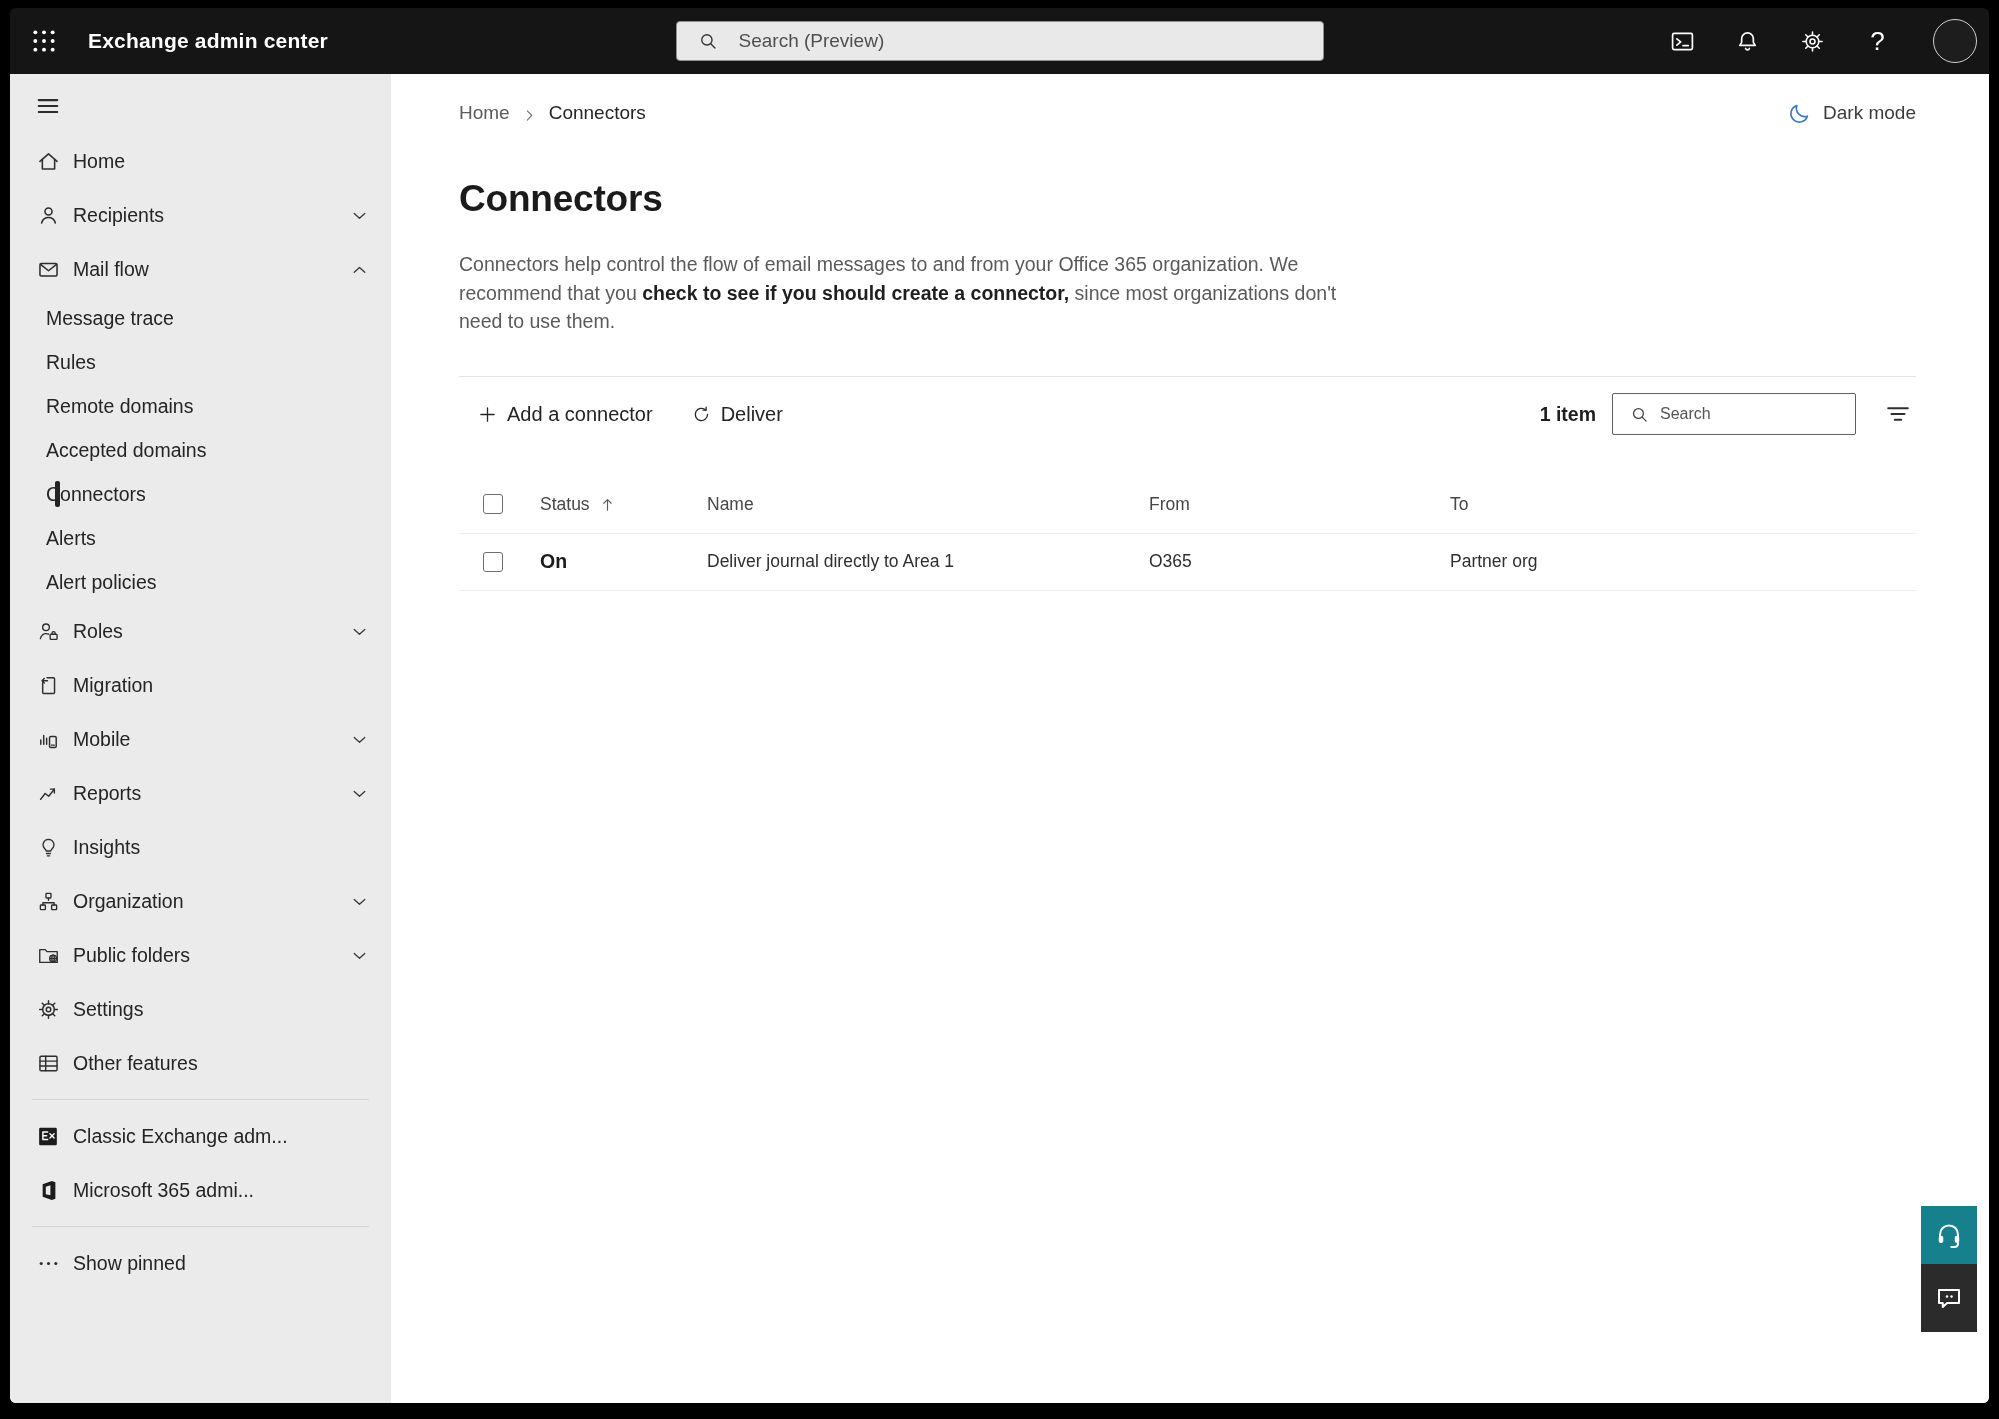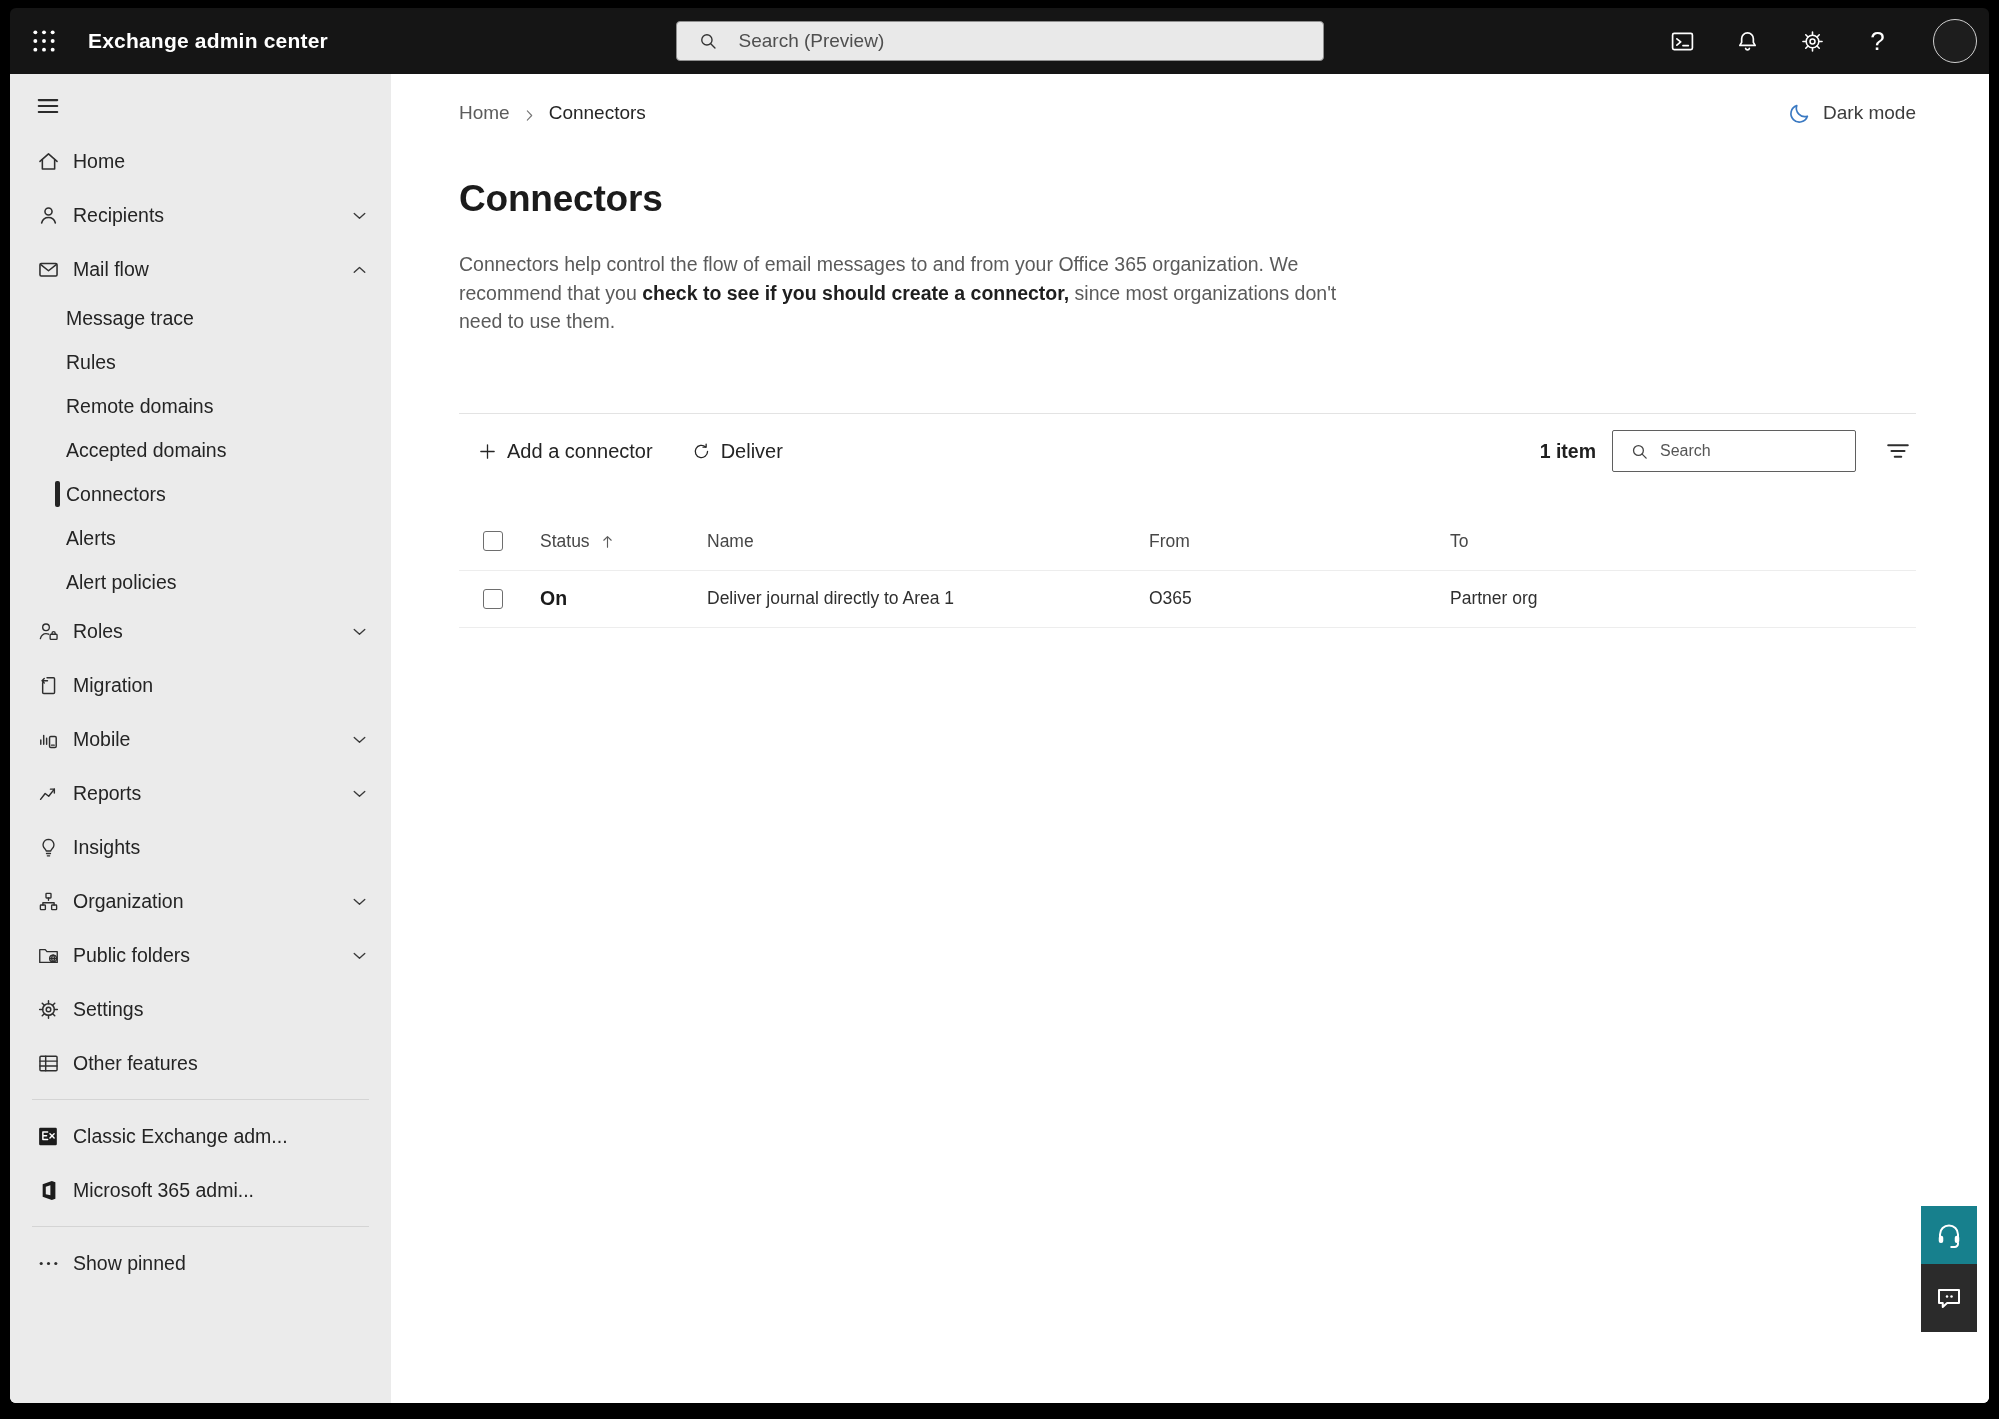--- a/index.html
+++ b/index.html
@@ -22,21 +22,21 @@
   .tb-q { font-size: 26px; font-weight: 400; color: #fff; line-height: 27px; display: block; text-align: center; }
   .avatar-btn { width: 44px; height: 44px; border-radius: 50%; background: #1d1d1d; border: 1.5px solid #cfcfcf; cursor: pointer; margin-left: 4px; }
 
   
   .body-row { flex: 1; min-height: 0; display: flex; background: #fff; }
 
   
   .sidebar { width: 381px; flex-shrink: 0; background: #ebebeb; color: #242424; overflow: hidden; padding-top: 6px; }
   .hamburger-btn { width: 40px; height: 40px; margin: 6px 0 8px 18px; background: transparent; border: none; color: #2b2b2b; cursor: pointer; padding: 7px; }
   .nav-item { position: relative; height: 54px; display: flex; align-items: center; padding-left: 26px; cursor: pointer; font-size: 19.5px; color: #242424; }
-  .nav-item.sub { height: 44px; padding-left: 56px; text-align: center; }
+  .nav-item.sub { height: 44px; padding-left: 36px; text-align: center; }
   .nav-icon { width: 25px; height: 25px; flex-shrink: 0; color: #2e2e2e; }
   .nav-label { margin-left: 12px; white-space: nowrap; overflow: hidden; text-overflow: ellipsis; }
   .nav-item.sub .nav-label { margin-left: 0; }
   .nav-chevron { width: 23px; height: 23px; margin-left: auto; margin-right: 20px; color: #3a3a3a; flex-shrink: 0; }
   .sel-bar { position: absolute; left: 45px; top: 50%; transform: translateY(-50%); width: 5px; height: 26px; background: #242424; border-radius: 2px; }
   .nav-divider { height: 1px; background: #d4d4d4; margin: 9px 22px; }
 
   
   .content { flex: 1; min-width: 0; padding: 18px 73px 0 68px; position: relative; background: #fff; }
   .crumb-row { display: flex; justify-content: space-between; align-items: center; height: 42px; }
@@ -45,21 +45,21 @@
   .crumb-sep { width: 15px; height: 15px; color: #767676; }
   .crumb-current { color: #262626; }
   .darkmode-btn { display: flex; align-items: center; gap: 11px; background: transparent; border: none; cursor: pointer; font-size: 19px; color: #3c3c3c; font-family: inherit; }
   .moon { width: 25px; height: 25px; }
 
   .page-title { margin-top: 44px; font-size: 37px; font-weight: 700; color: #1b1b1b; letter-spacing: -.2px; }
   .page-desc { margin-top: 30px; max-width: 884px; font-size: 19.5px; line-height: 28.5px; color: #5a5a5a; }
   .page-desc .emph { color: #1f1f1f; font-weight: 600; }
 
   
-  .toolbar { margin-top: 77px; border-top: 1px solid #e3e3e3; height: 76px; display: flex; align-items: center; }
+  .toolbar { margin-top: 40px; border-top: 1px solid #e3e3e3; height: 76px; display: flex; align-items: center; }
   .tb-left { display: flex; align-items: center; gap: 30px; padding-left: 14px; }
   .cmd-btn { display: flex; align-items: center; gap: 9px; background: transparent; border: none; cursor: pointer; font-size: 20px; color: #242424; font-family: inherit; padding: 6px 4px; }
   .cmd-ic { width: 21px; height: 21px; color: #262626; }
   .tb-right { margin-left: auto; display: flex; align-items: center; }
   .item-count { font-weight: 700; font-size: 19.5px; color: #1f1f1f; margin-right: 16px; white-space: nowrap; }
   .list-search { width: 244px; height: 42px; border: 1px solid #5f5f5f; border-radius: 2px; background: #fff; display: flex; align-items: center; padding: 0 10px; }
   .list-search .mag { width: 21px; height: 21px; color: #444; flex-shrink: 0; margin-left: 6px; }
   .list-search input { flex: 1; min-width: 0; border: none; outline: none; background: transparent; font-size: 16px; color: #333; margin-left: 10px; font-family: Liberation Sans, sans-serif; }
   .list-search input::placeholder { color: #555; opacity: 1; }
   .filter-btn { width: 36px; height: 36px; background: transparent; border: none; cursor: pointer; color: #2e2e2e; padding: 4px; margin-left: 24px; }

